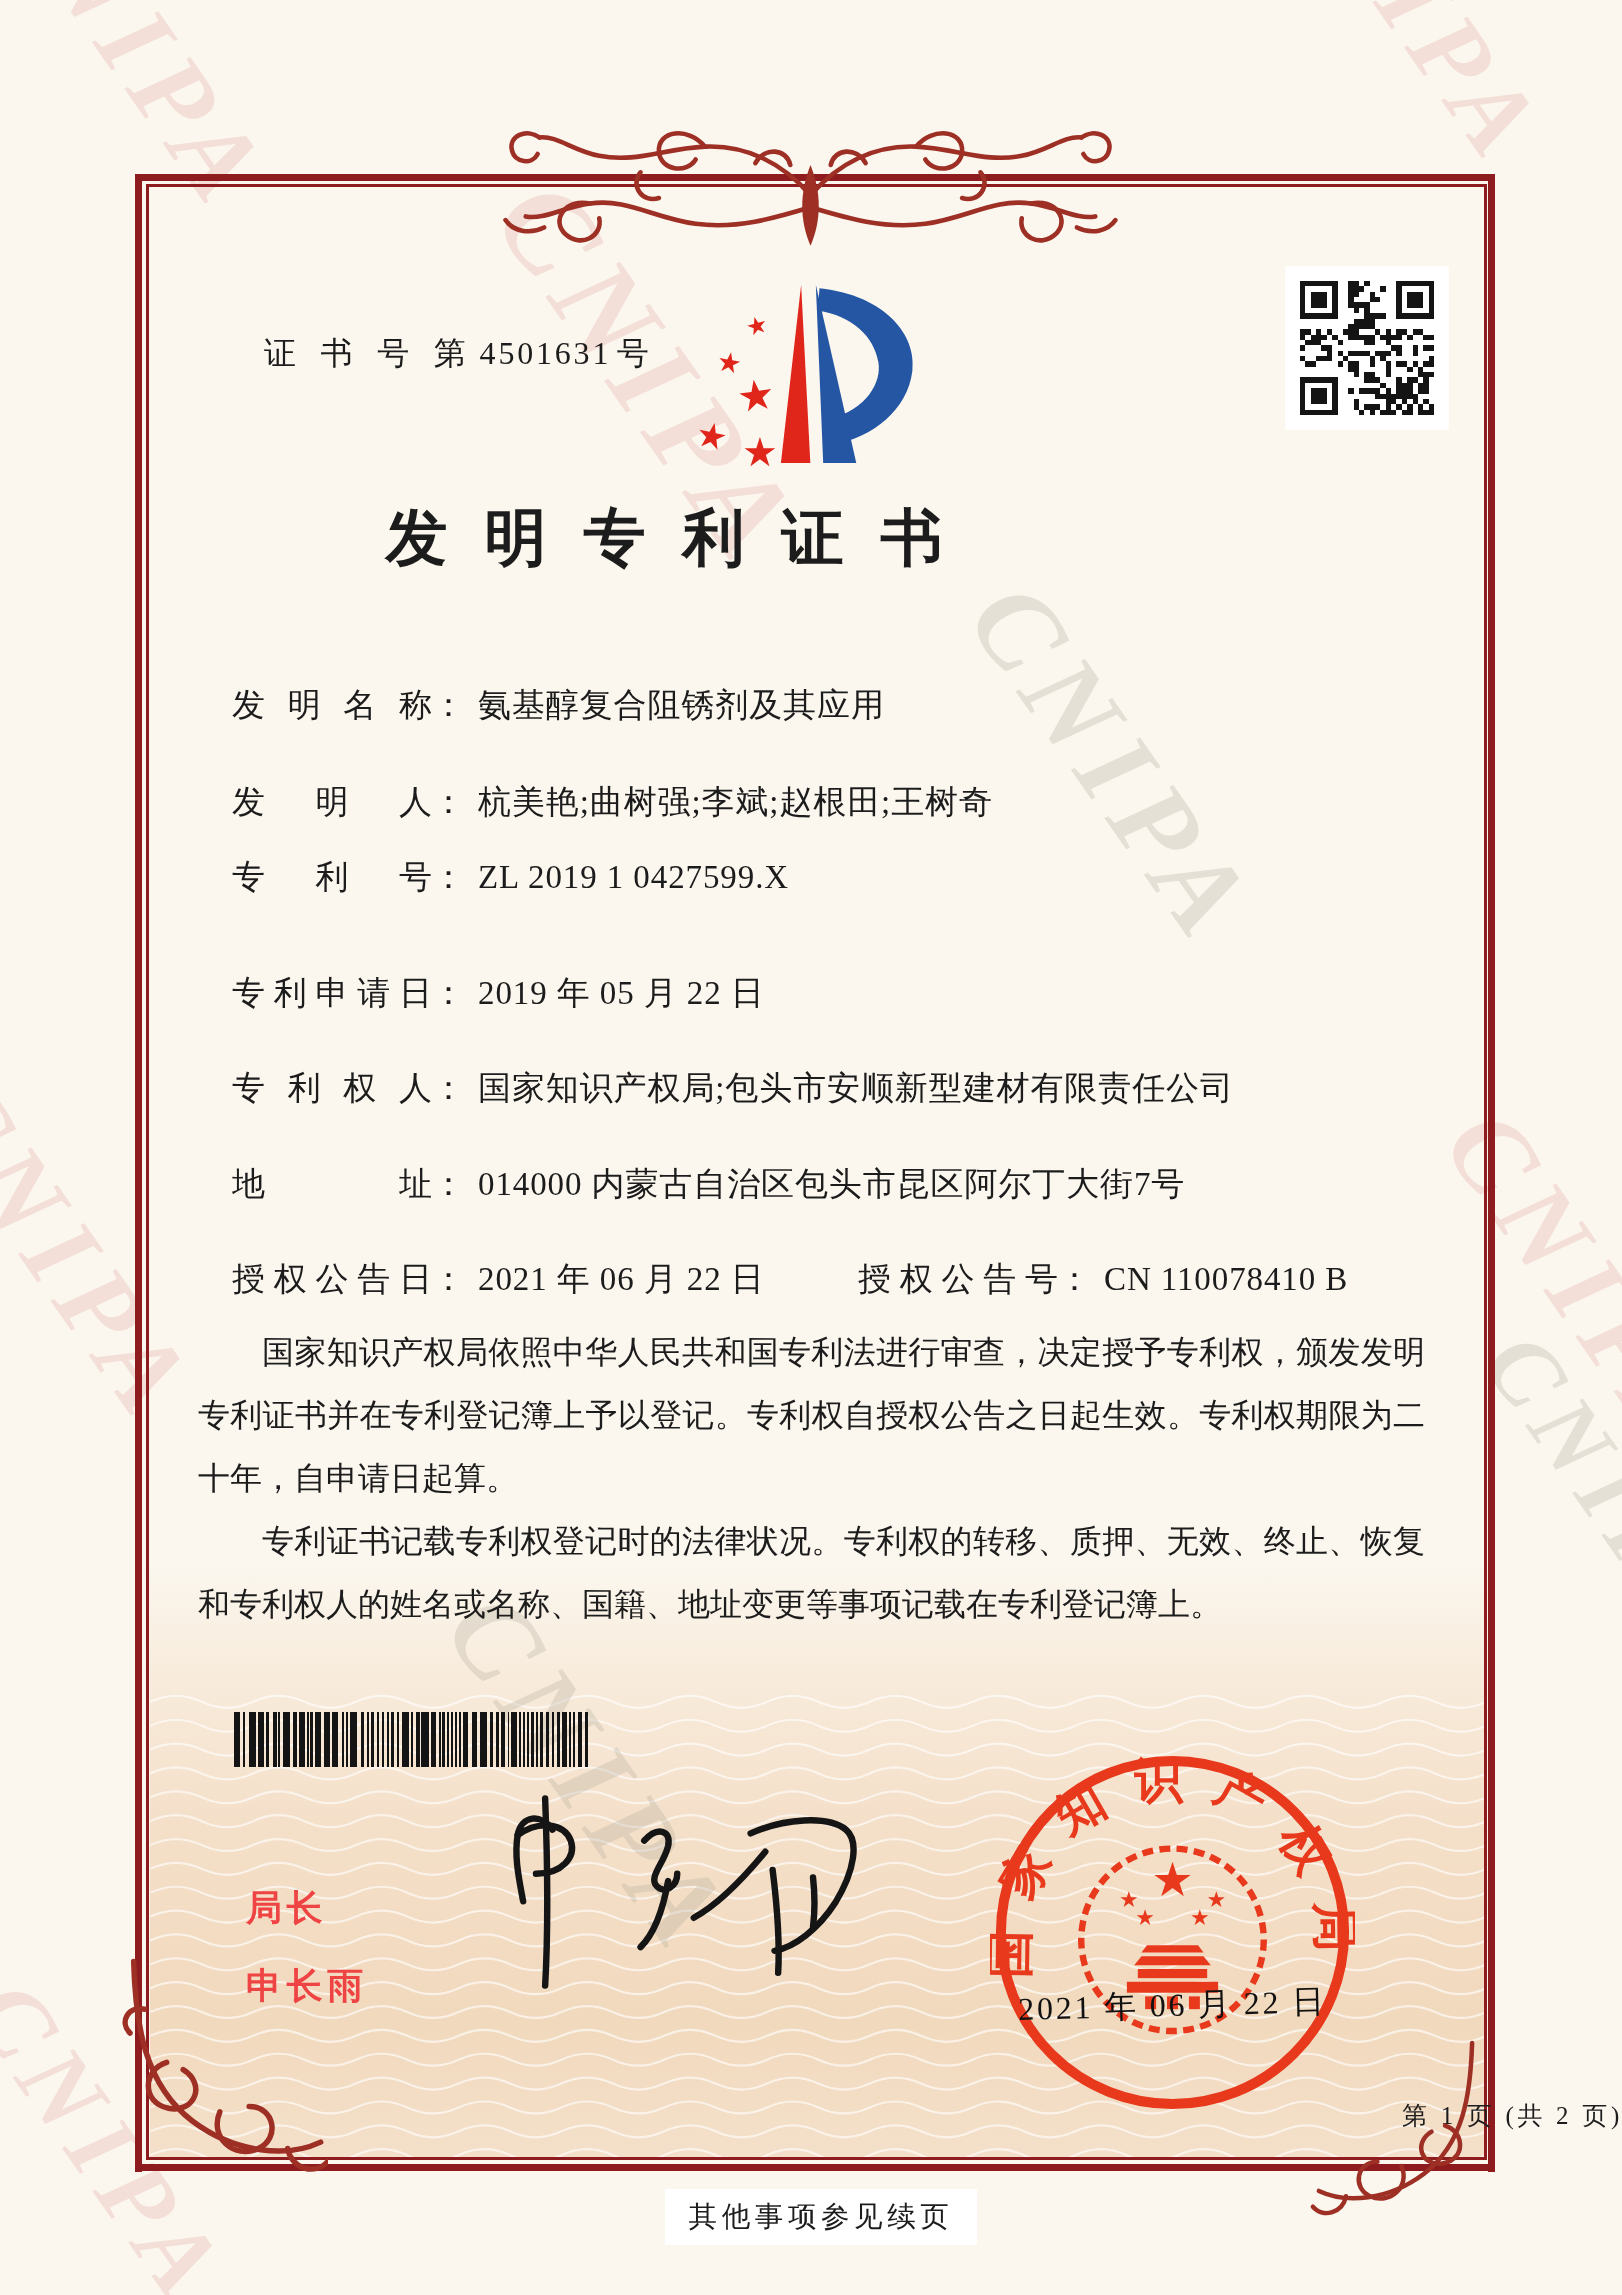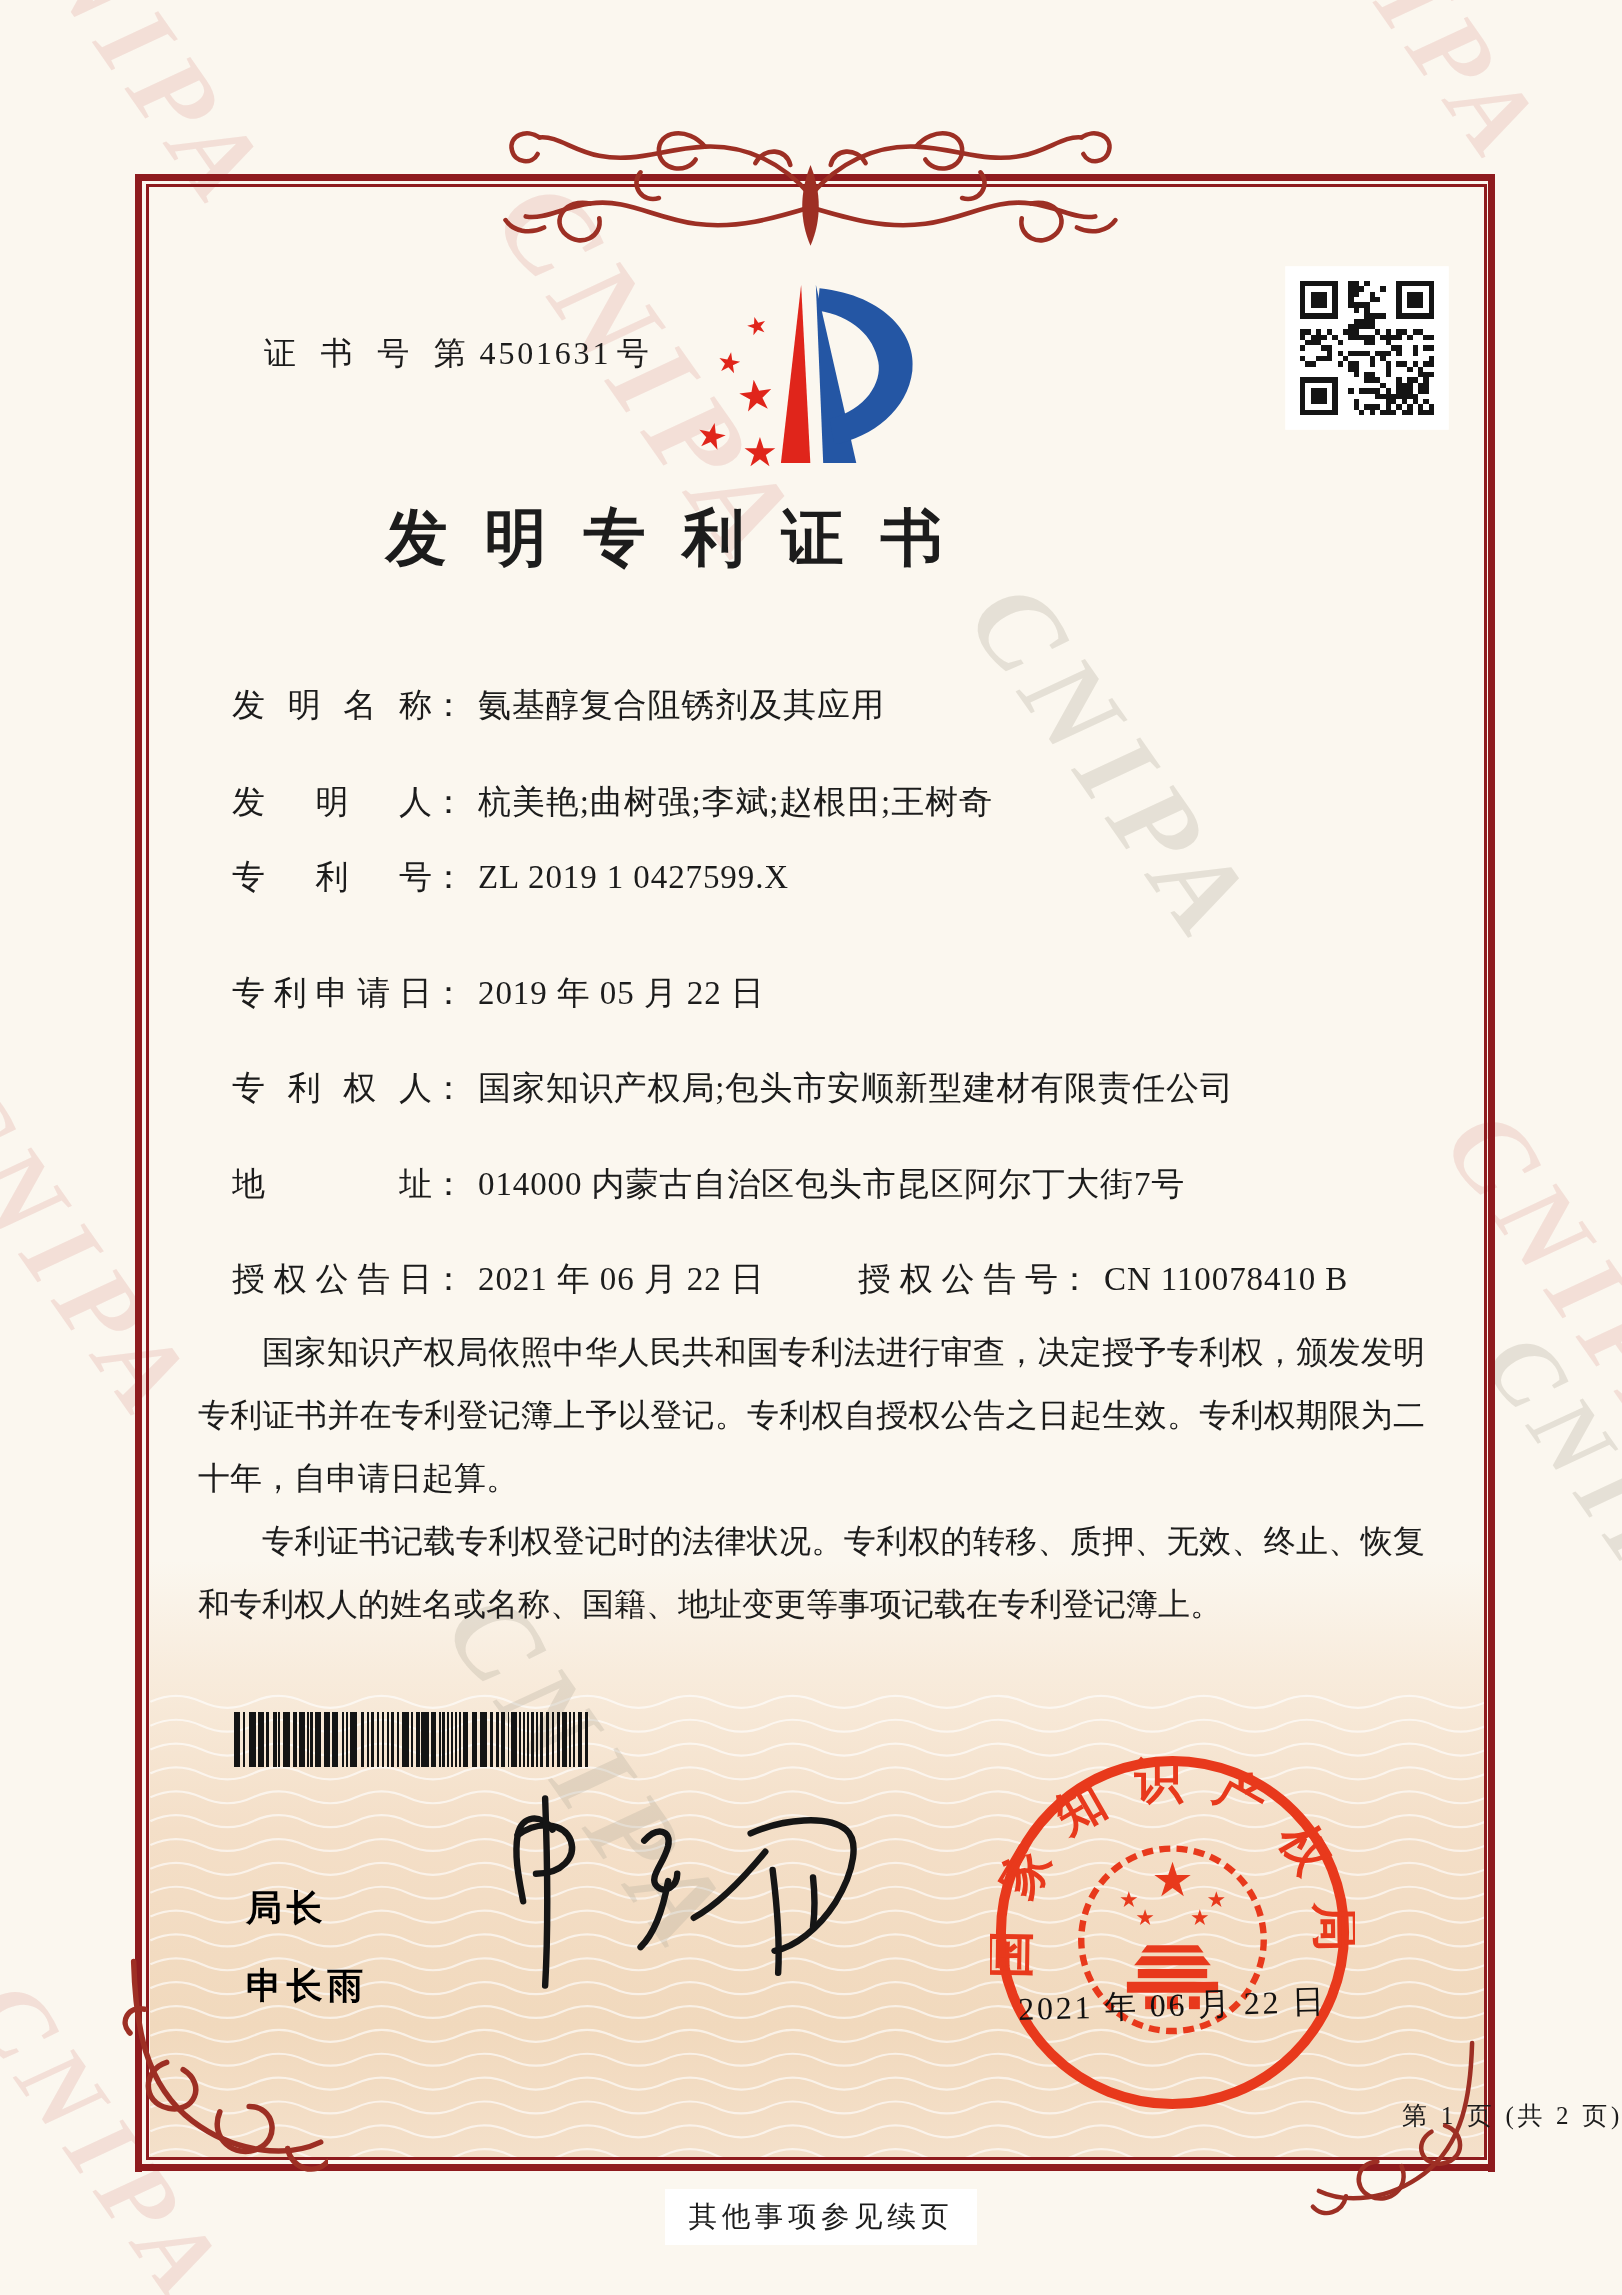--- a/index.html
+++ b/index.html
@@ -82,21 +82,21 @@
   }
   .band svg{position:absolute;left:0;bottom:0;}
 
   
   .barcode{position:absolute;left:234px;top:1712px;z-index:4;}
 
   
   .officer{
     position:absolute;left:246px;z-index:4;
     font-family:"Liberation Sans","DejaVu Sans",sans-serif;
-    font-weight:bold;font-size:36px;letter-spacing:4.6px;color:#000000;
+    font-weight:bold;font-size:36px;letter-spacing:4.6px;color:#ef4444;
   }
   .sig{position:absolute;left:464px;top:1793px;z-index:4;}
   .seal{position:absolute;left:990px;top:1750px;z-index:5;}
   .seal-date{
     position:absolute;left:975px;top:1984px;width:395px;z-index:6;
     text-align:center;font-size:32px;letter-spacing:2.8px;color:#111;
     transform:rotate(-1.5deg);white-space:nowrap;
   }
 
   

